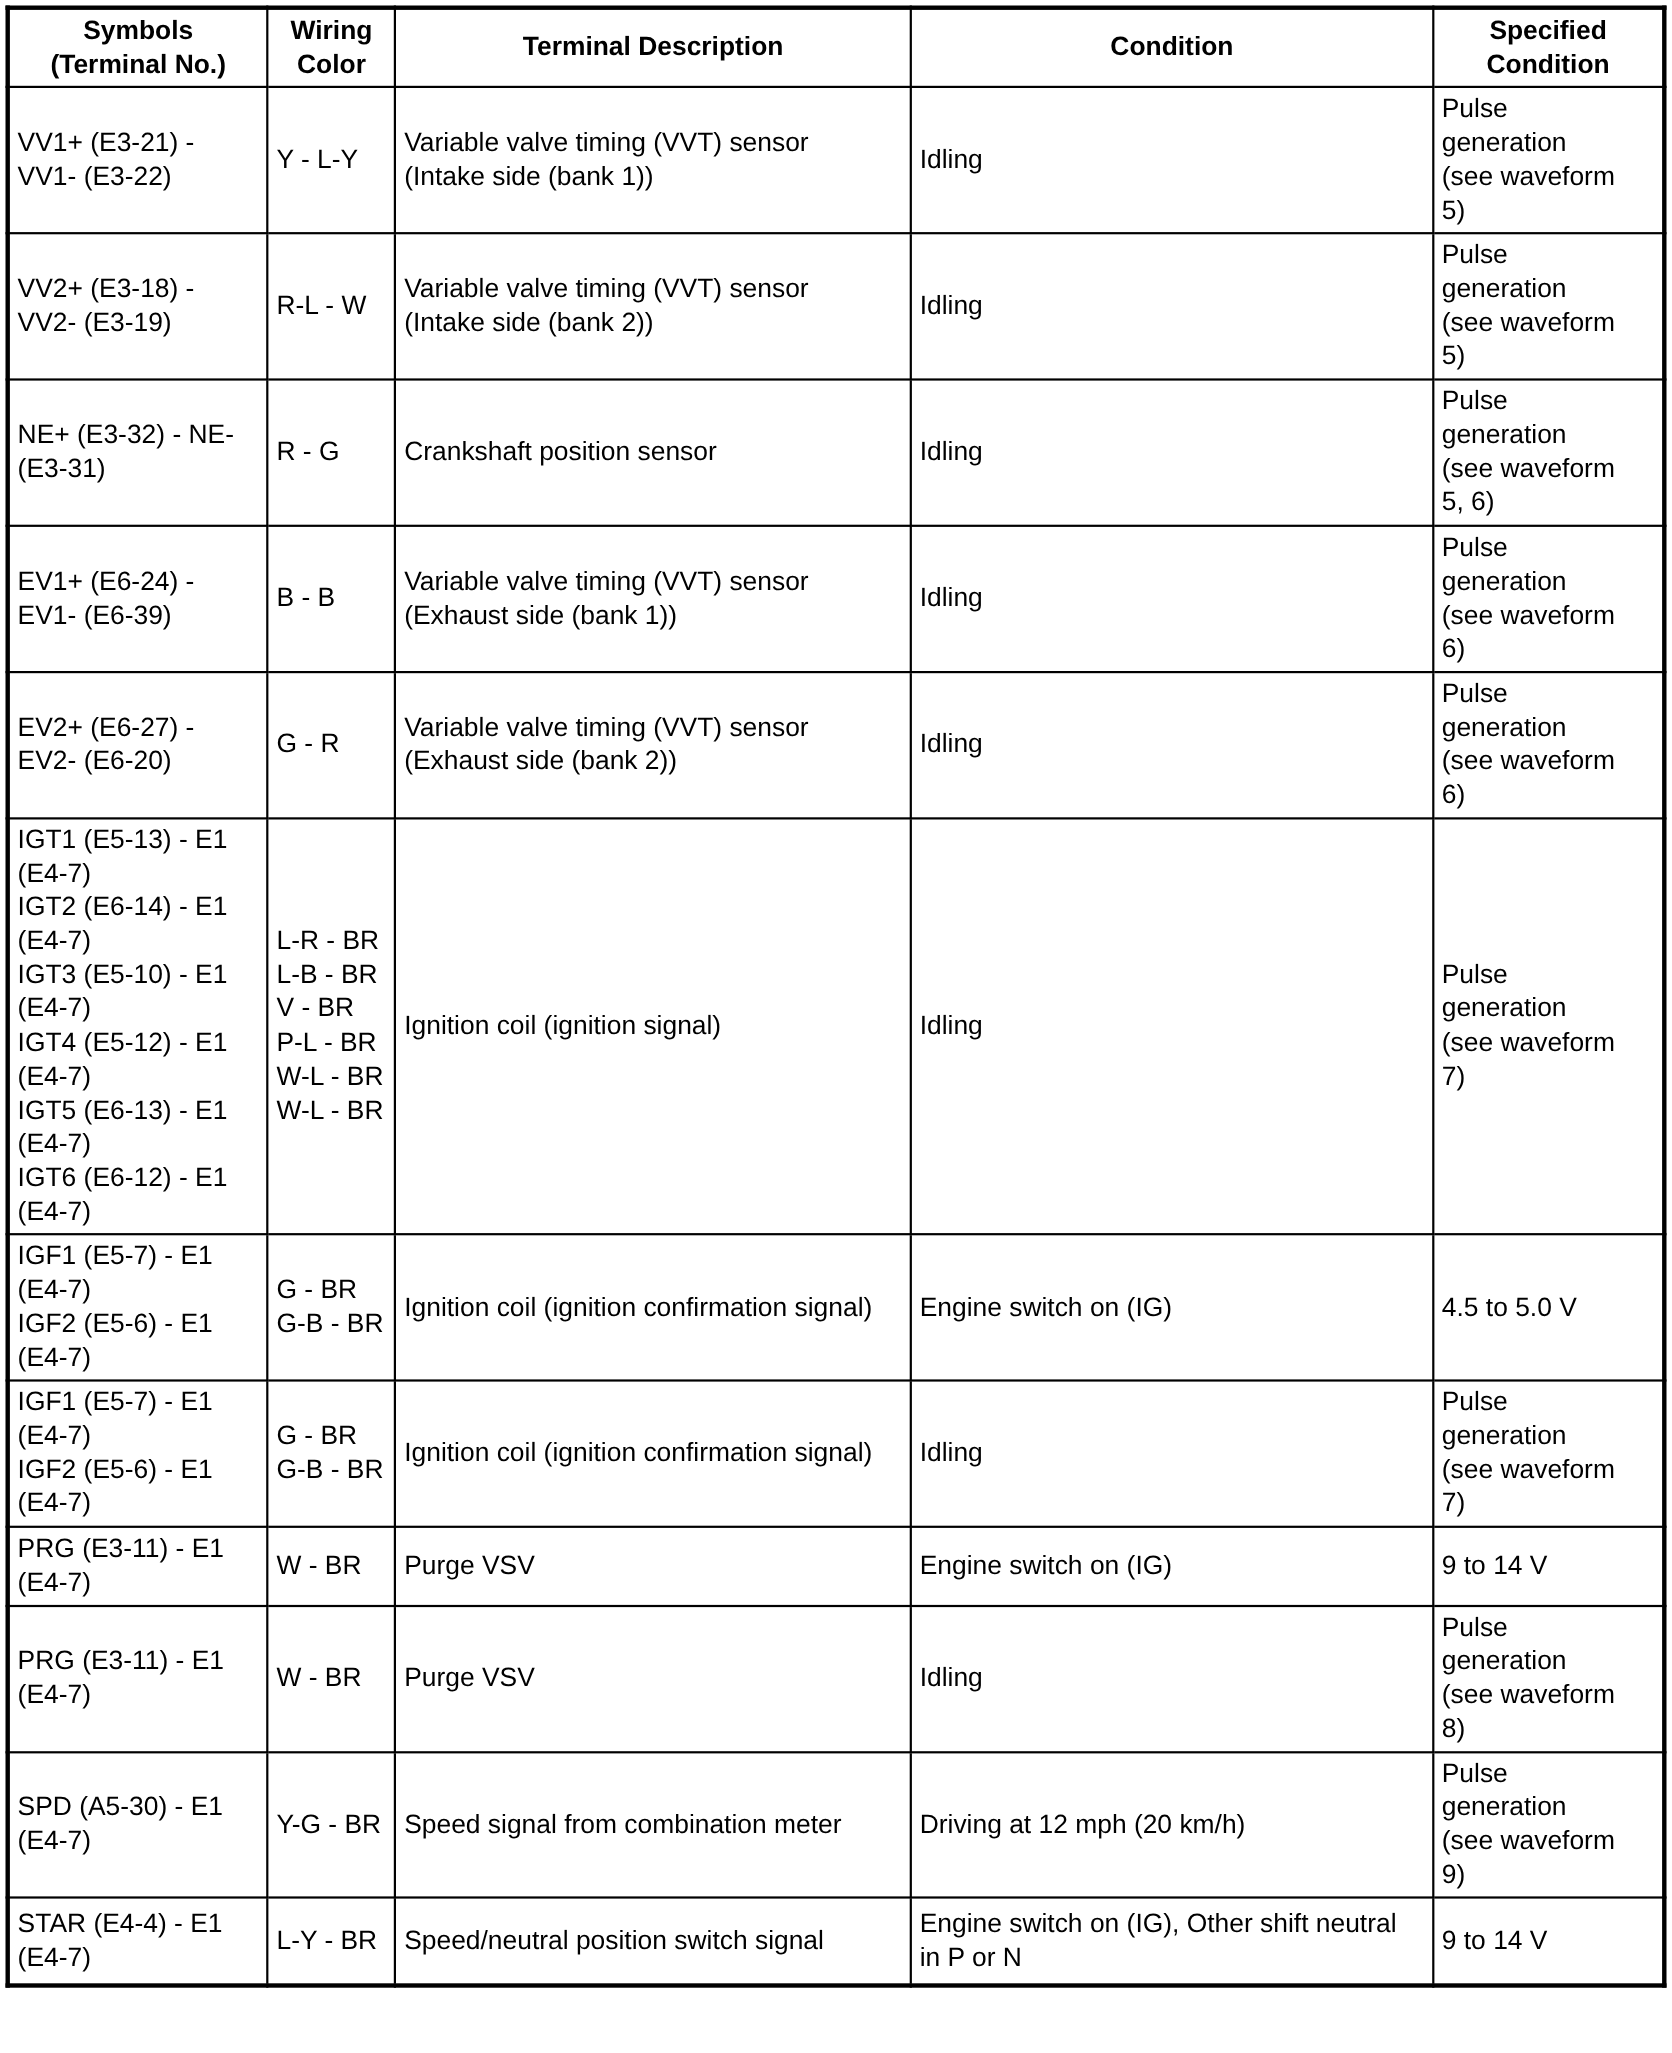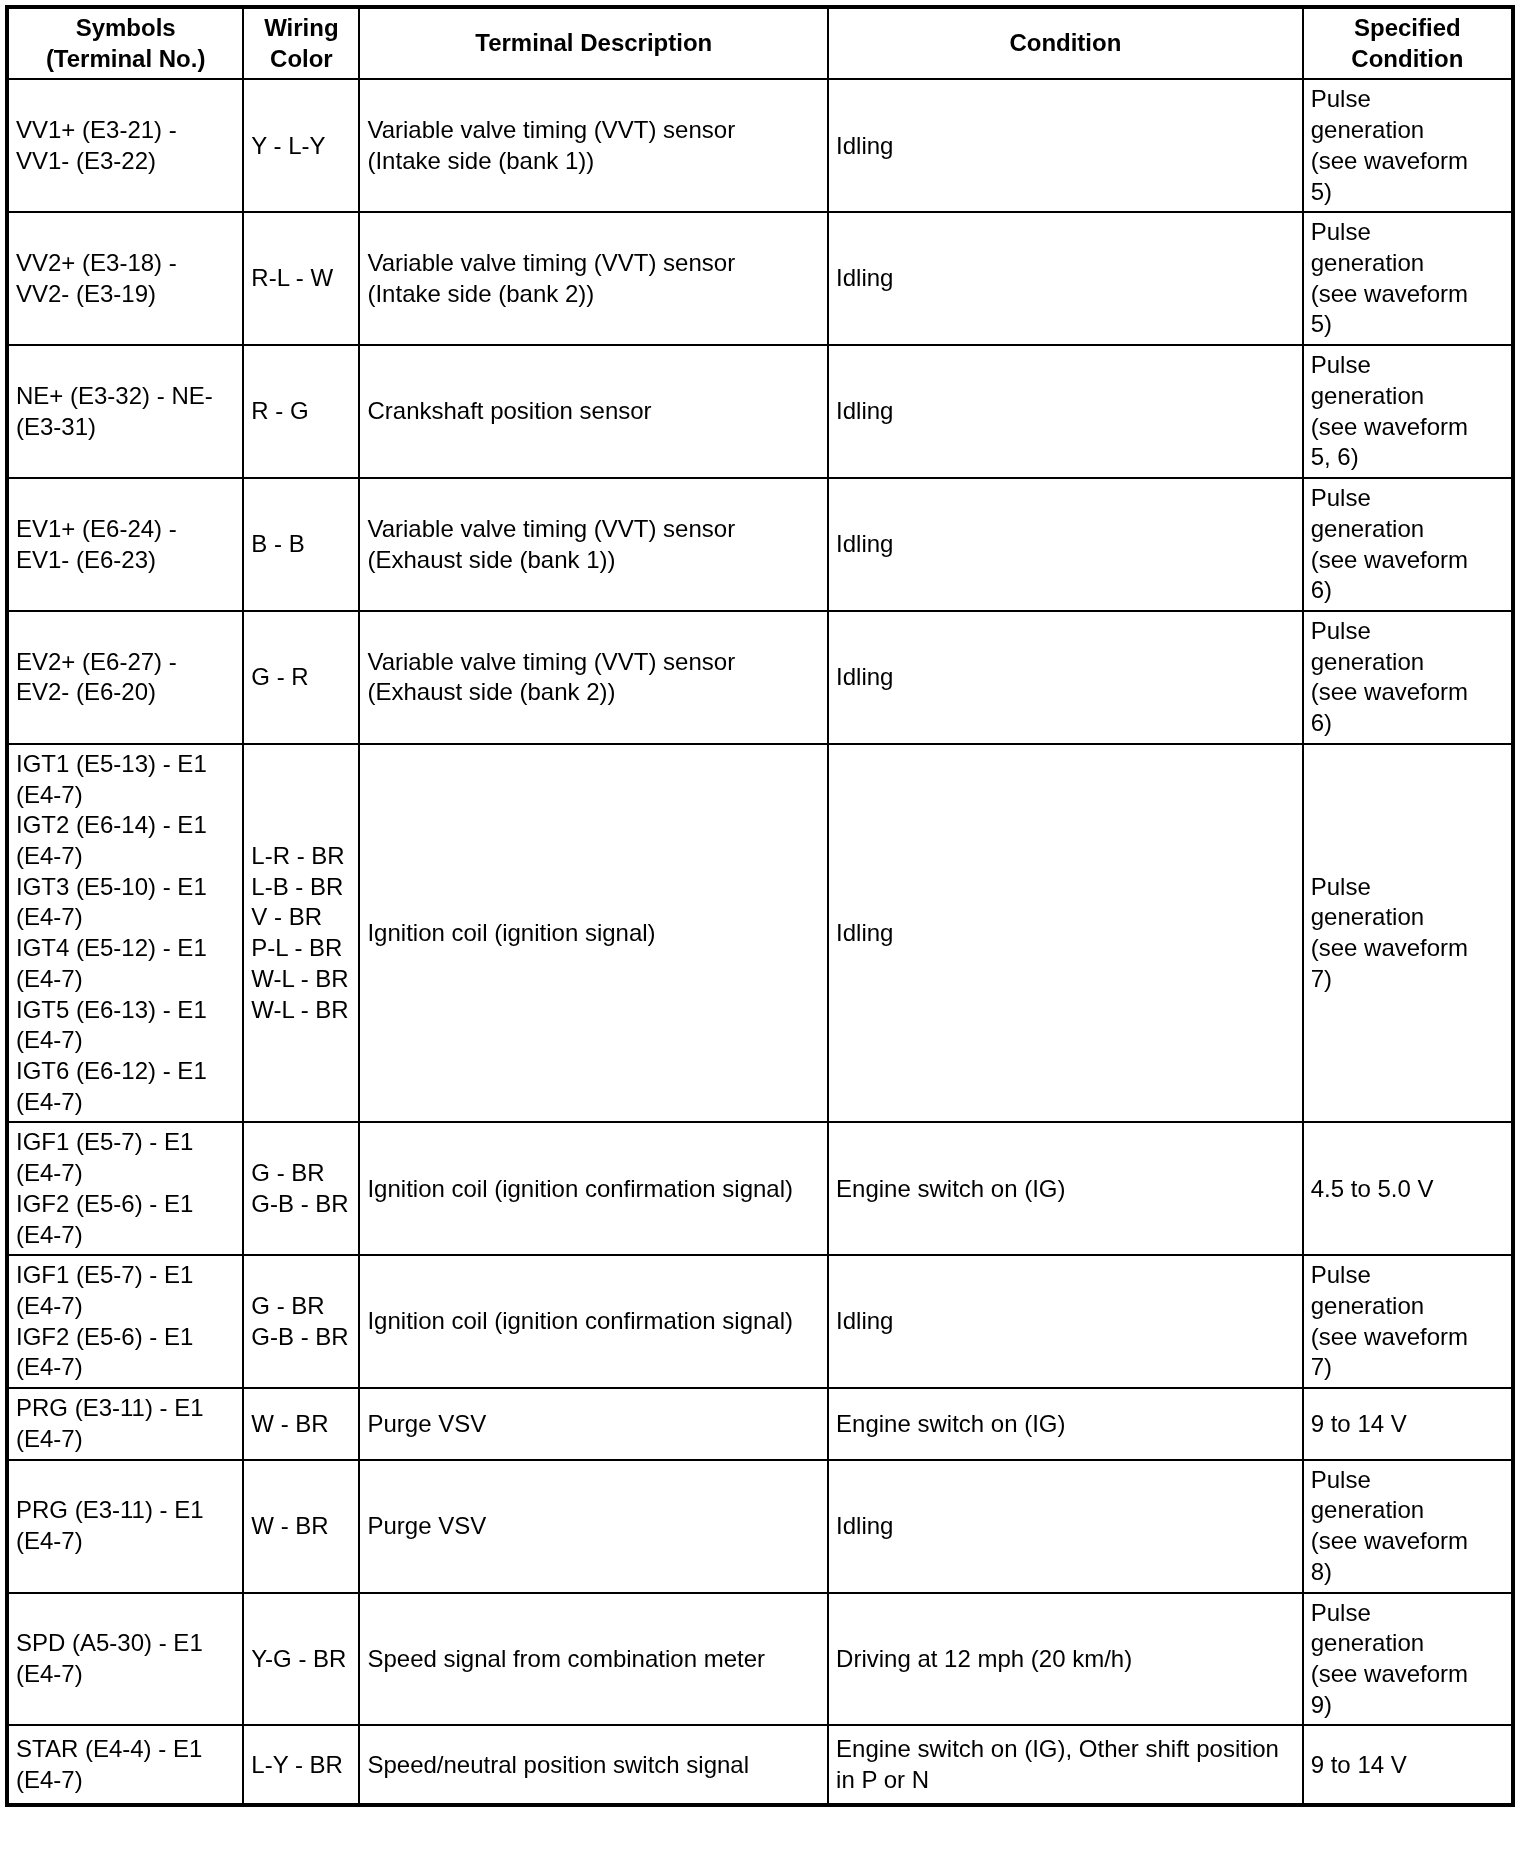--- a/index.html
+++ b/index.html
@@ -106,21 +106,21 @@
         <td>R - G</td>
         <td>Crankshaft position sensor</td>
         <td>Idling</td>
         <td>Pulse
 generation
 (see waveform
 5, 6)</td>
       </tr>
       <tr class="rh-tall">
         <td>EV1+ (E6-24) -
-EV1- (E6-23)</td>
+EV1- (E6-39)</td>
         <td>B - B</td>
         <td>Variable valve timing (VVT) sensor
 (Exhaust side (bank 1))</td>
         <td>Idling</td>
         <td>Pulse
 generation
 (see waveform
 6)</td>
       </tr>
       <tr class="rh-tall">
@@ -214,19 +214,19 @@
         <td>Pulse
 generation
 (see waveform
 9)</td>
       </tr>
       <tr class="rh-last">
         <td>STAR (E4-4) - E1
 (E4-7)</td>
         <td>L-Y - BR</td>
         <td>Speed/neutral position switch signal</td>
-        <td>Engine switch on (IG), Other shift position
+        <td>Engine switch on (IG), Other shift neutral
 in P or N</td>
         <td>9 to 14 V</td>
       </tr>
     </tbody>
   </table>
 </div>
 
 </body></html>

